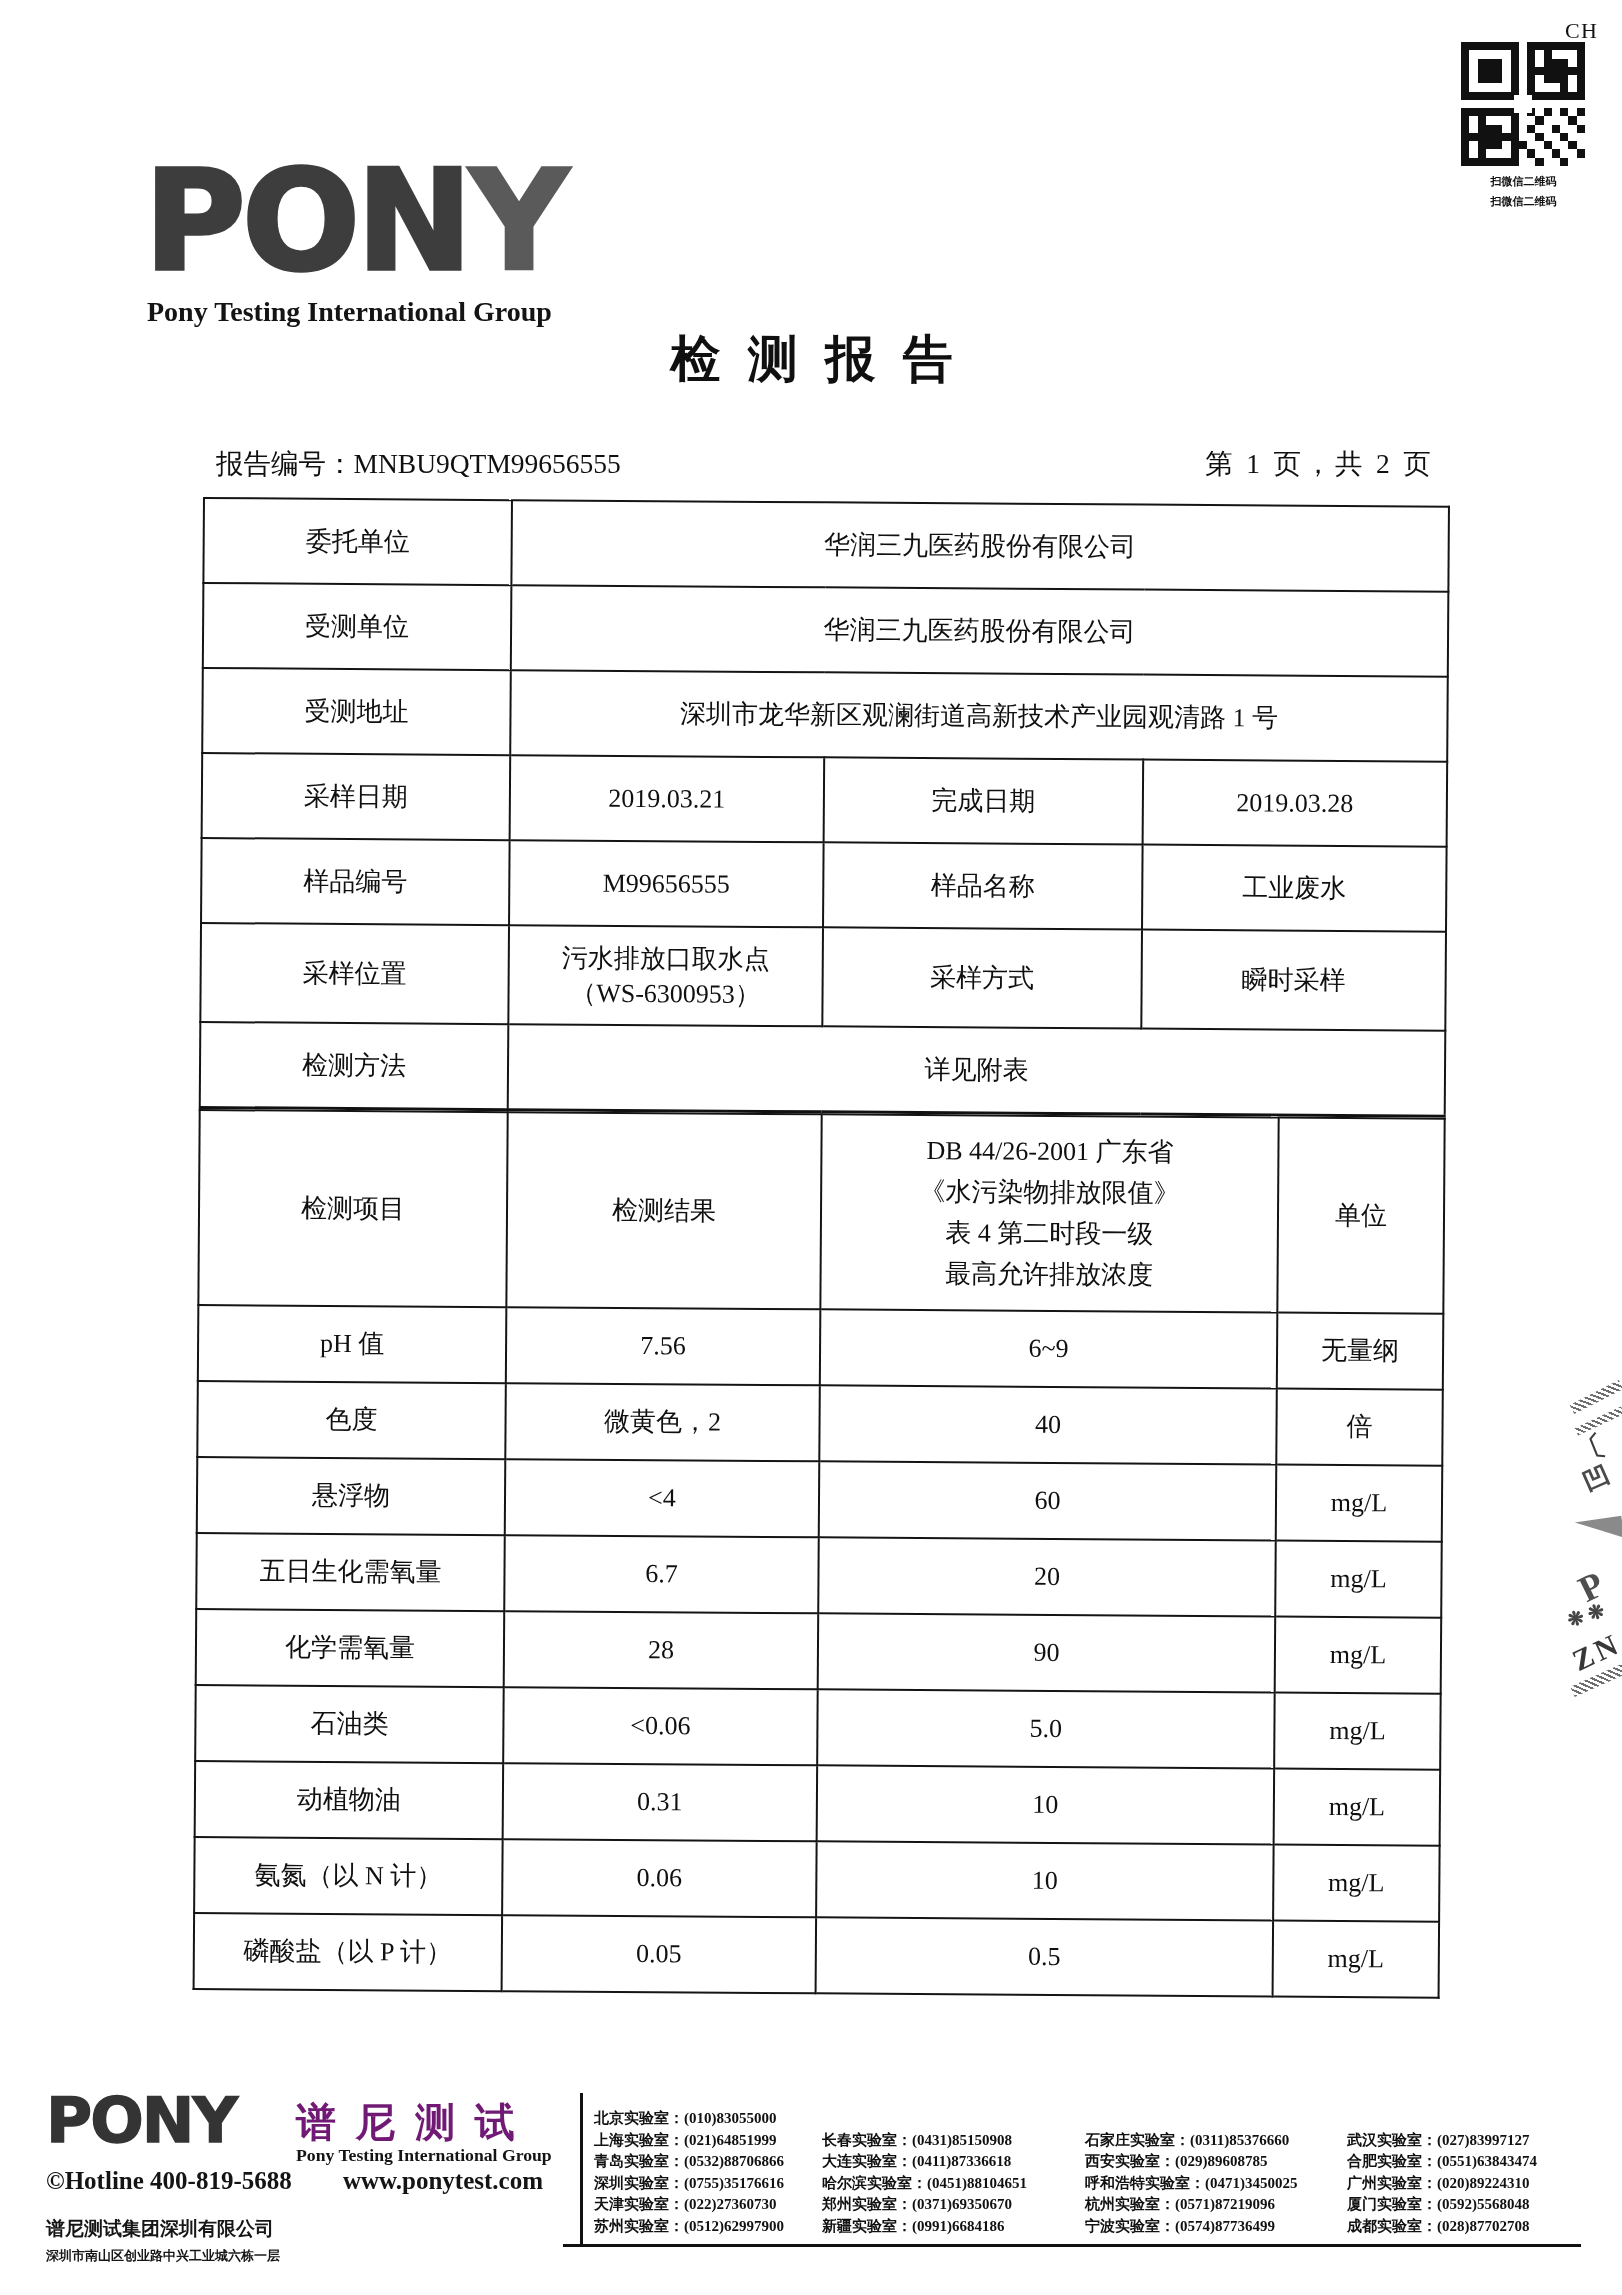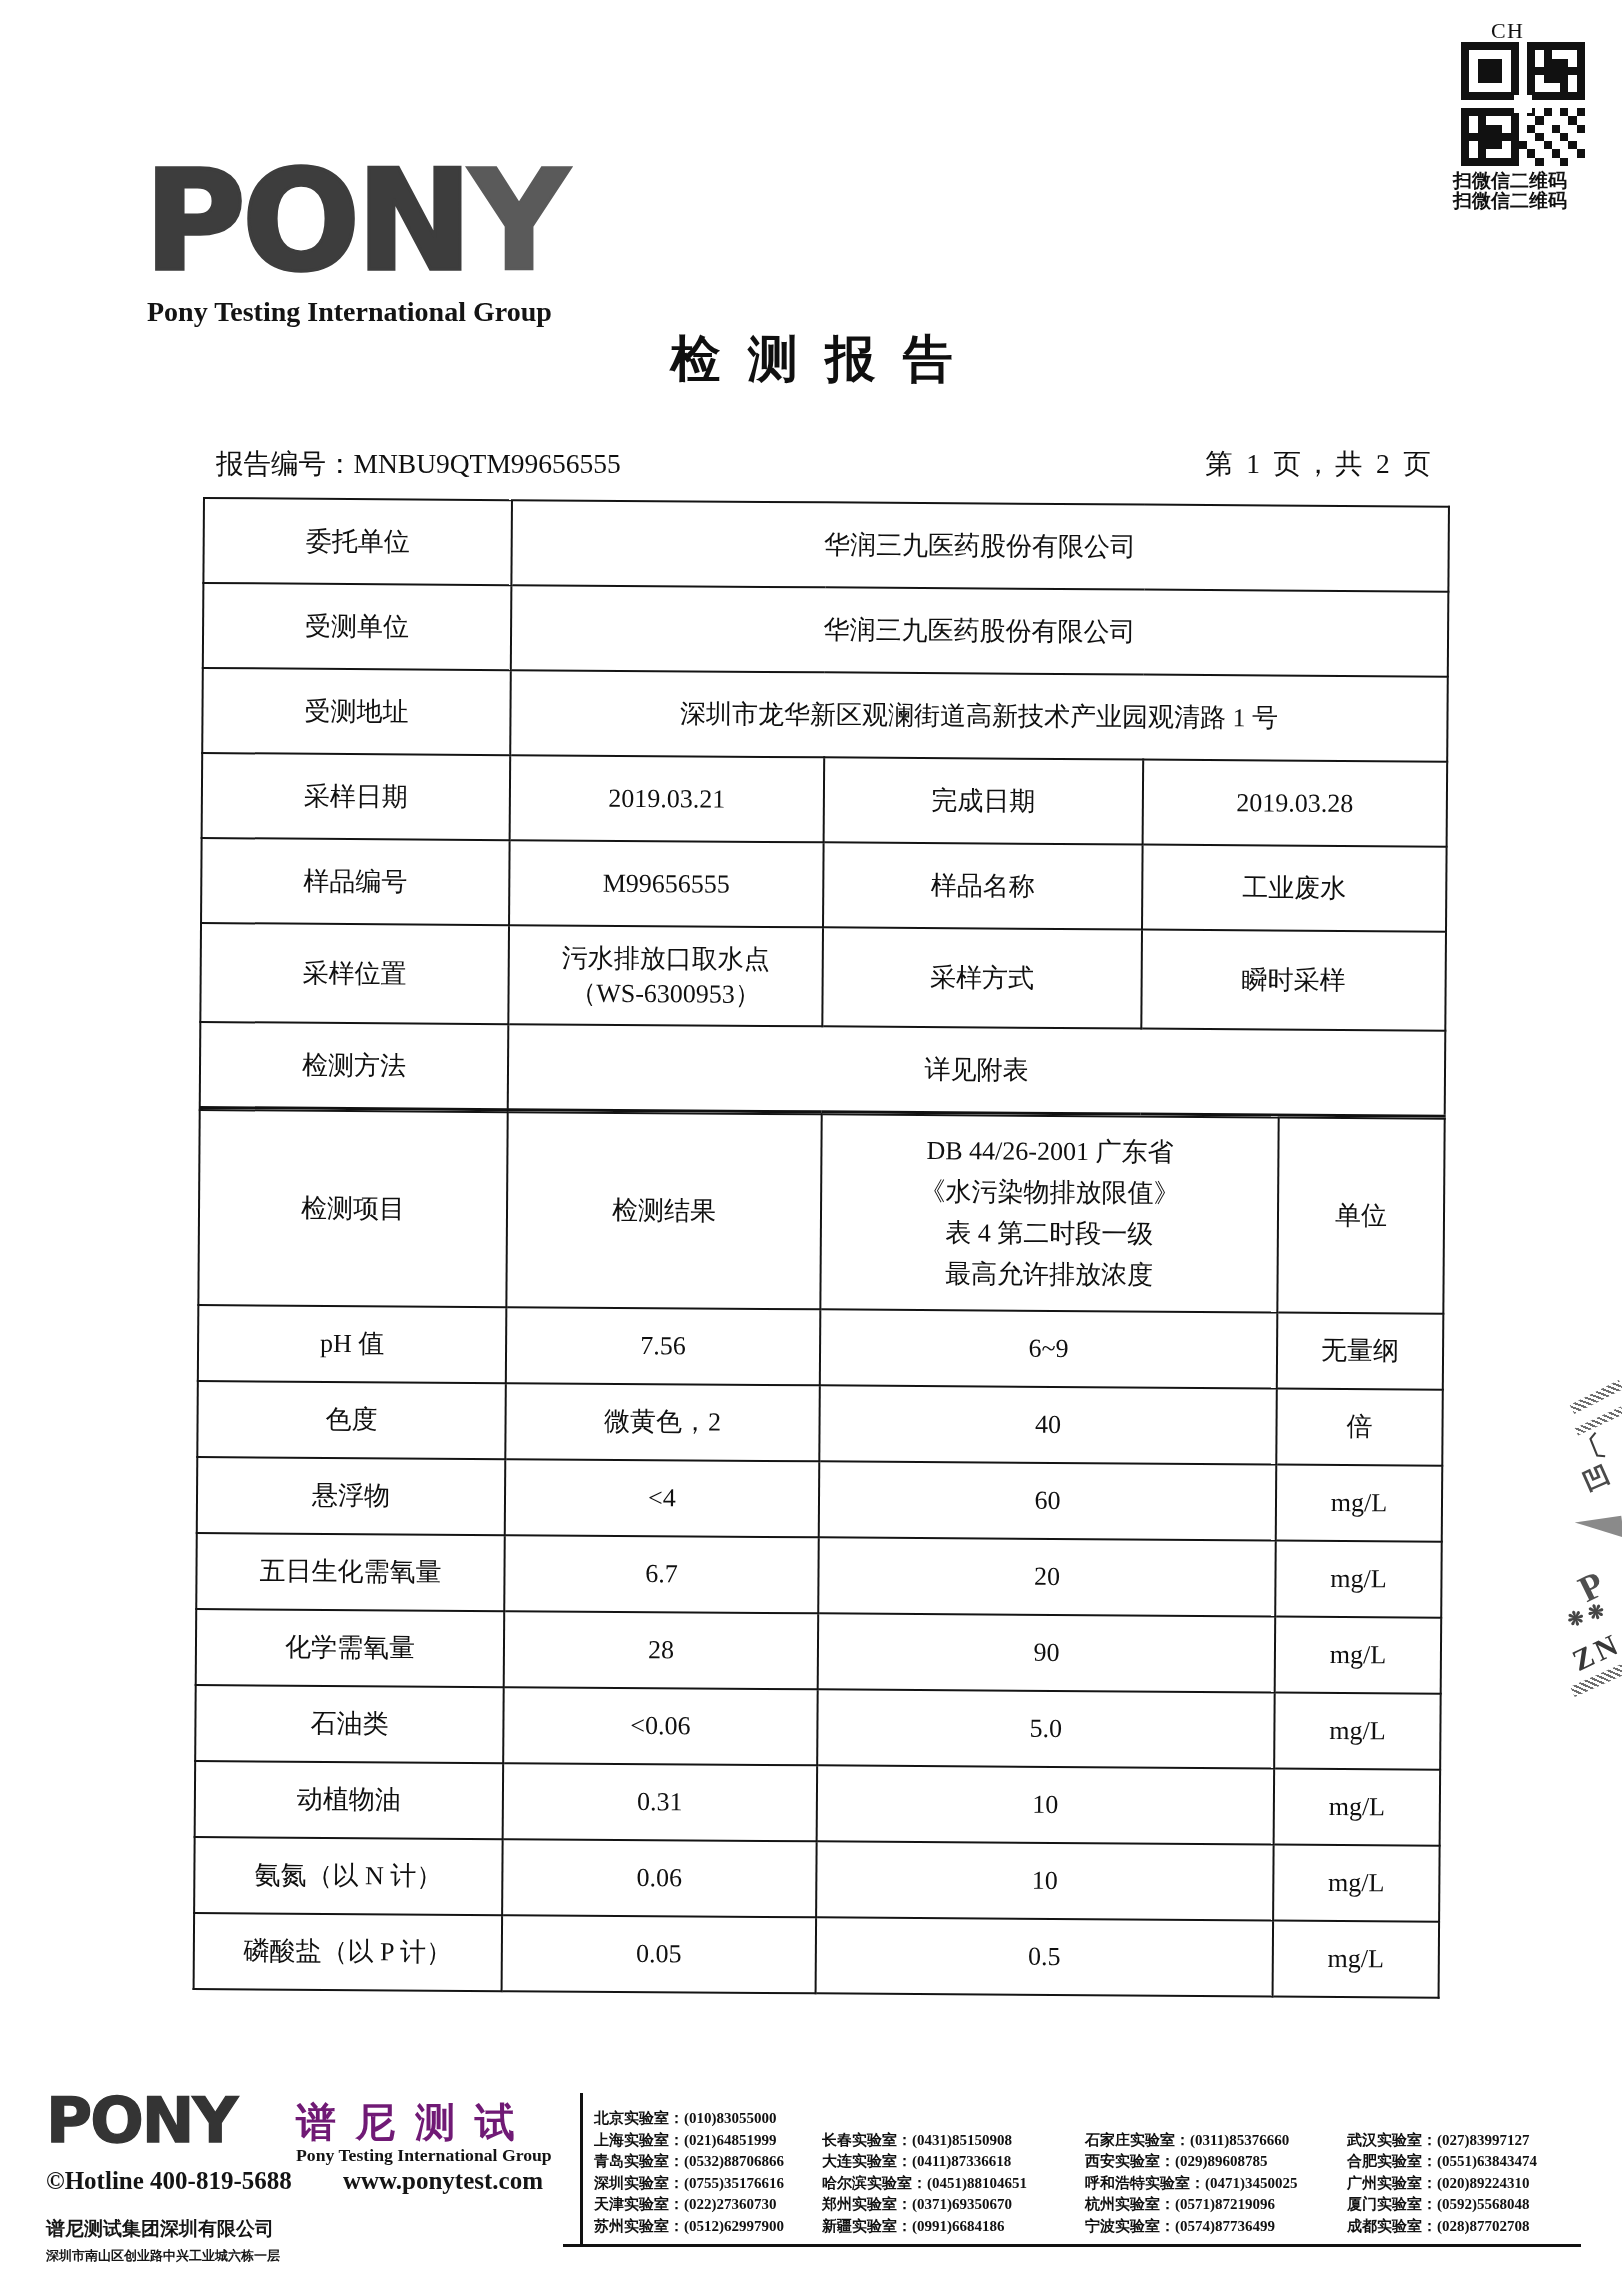--- a/index.html
+++ b/index.html
@@ -1,23 +1,23 @@
 <!DOCTYPE html>
 <html style="font-size:10.5px"><head>
 <meta charset="utf-8">
 <style>
   html,body{margin:0;padding:0;background:#e8e8e8;}
   .page{position:relative;width:1623px;height:2295px;background:#ffffff;overflow:hidden;
         font-family:"Liberation Serif","DejaVu Serif",serif;color:#161616;}
 
   
-  .ch-tag{position:absolute;top:18.3px;left:1491px;font-size:22px;letter-spacing:1.3px;color:#111;}
+  .ch-tag{position:absolute;top:18.3px;left:1565px;font-size:22px;letter-spacing:1.3px;color:#111;}
   .qr{position:absolute;top:42px;left:1461px;width:124px;height:124px;}
-  .qr-caption{position:absolute;top:171px;left:1453px;width:141px;font-size:19px;font-weight:bold;
-              line-height:20px;color:#111;font-family:"Liberation Sans","DejaVu Sans",sans-serif;}
+  .qr-caption{position:absolute;top:171px;left:1453px;width:141px;font-size:11px;font-weight:bold;
+              line-height:20px;color:#111;font-family:"Liberation Sans","DejaVu Sans",sans-serif;text-align:center;}
 
   
   .logo{position:absolute;top:156px;left:144px;font-family:"DejaVu Sans","Liberation Sans",sans-serif;
         font-weight:bold;font-size:139px;line-height:131px;letter-spacing:-3.9px;color:#3d3d3d;
         -webkit-text-stroke:3.3px #3d3d3d;}
   .logo .y{color:#5a5a5a;-webkit-text-stroke:2.6px #5a5a5a;}
   .logo-sub{position:absolute;top:296px;left:147px;font-size:28px;font-weight:bold;color:#141414;}
   .doc-title{position:absolute;top:326px;left:0;width:1623px;text-align:center;font-size:50px;
              font-weight:bold;letter-spacing:27.5px;text-indent:27.5px;color:#101010;}
 

